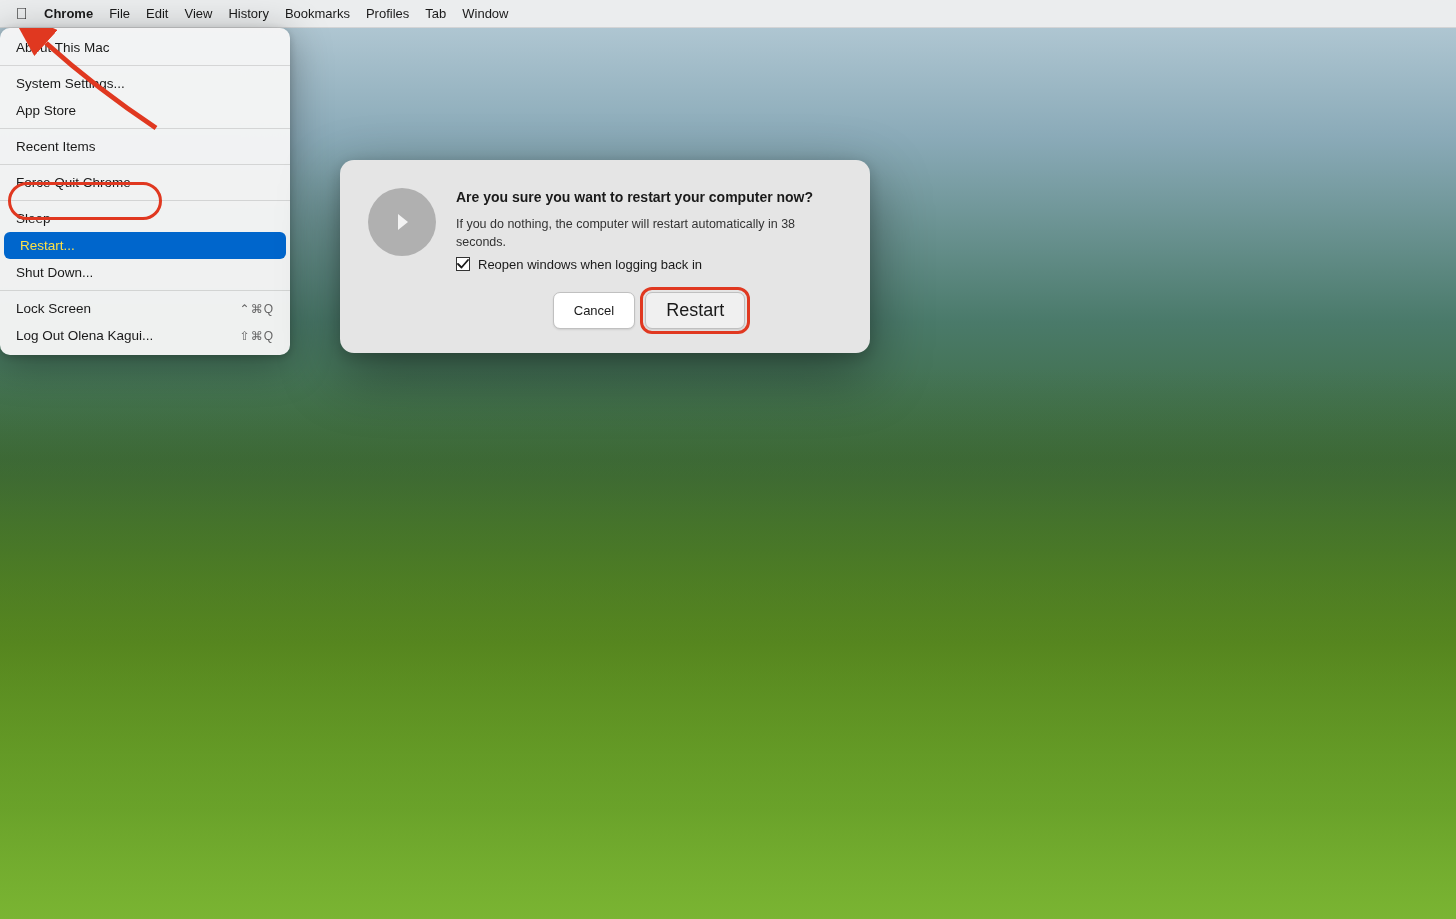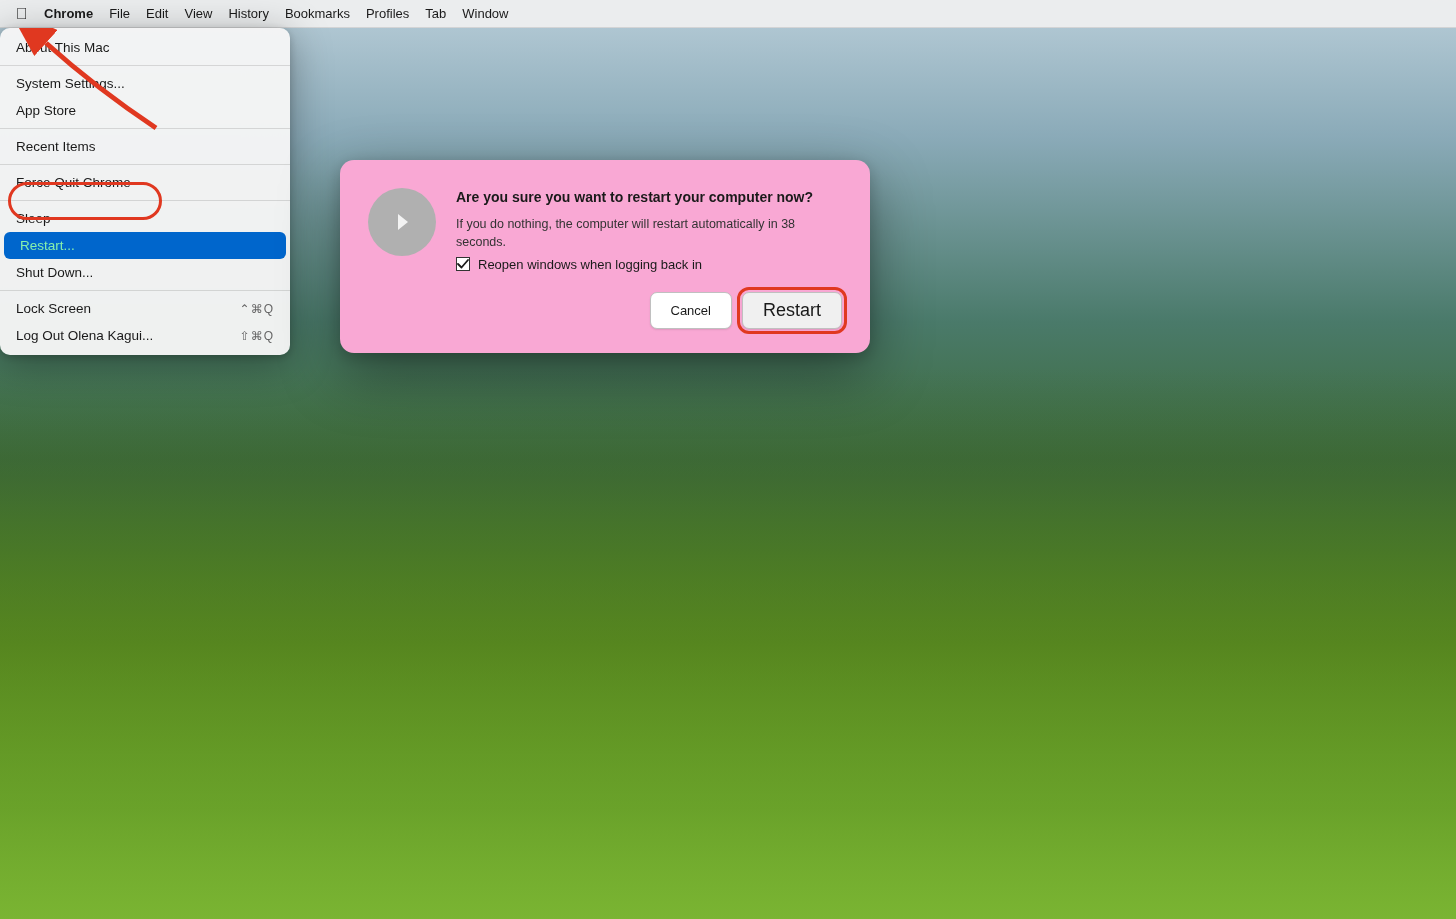--- a/index.html
+++ b/index.html
@@ -103,21 +103,21 @@
       color: #1a1a1a;
       cursor: pointer;
       display: flex;
       align-items: center;
       justify-content: space-between;
       border-radius: 0;
     }
 
     .apple-menu-item.active {
       background: #0066cc;
-      color: #86efac;
+      color: #fde047;
       border-radius: 6px;
       margin: 0 4px;
     }
 
     .apple-menu-separator {
       height: 1px;
       background: rgba(0,0,0,0.12);
       margin: 4px 0;
     }
 
@@ -126,21 +126,21 @@
       color: #666;
       letter-spacing: 1px;
     }
 
     
     .restart-dialog {
       position: absolute;
       top: 160px;
       left: 340px;
       width: 530px;
-      background: #f9a8d4;
+      background: #e5e5e5;
       border-radius: 14px;
       box-shadow: 0 20px 60px rgba(0,0,0,0.4), 0 4px 16px rgba(0,0,0,0.2);
       z-index: 300;
       padding: 28px 28px 24px 28px;
     }
 
     .dialog-content {
       display: flex;
       gap: 20px;
     }
@@ -198,21 +198,21 @@
       background: white;
     }
 
     .dialog-checkbox-label {
       font-size: 13px;
       color: #1a1a1a;
     }
 
     .dialog-buttons {
       display: flex;
-      justify-content: flex-end;
+      justify-content: center;
       gap: 10px;
       margin-top: 8px;
     }
 
     .btn-cancel {
       padding: 7px 20px;
       background: white;
       border: 1px solid #c0c0c0;
       border-radius: 7px;
       font-size: 13px;

